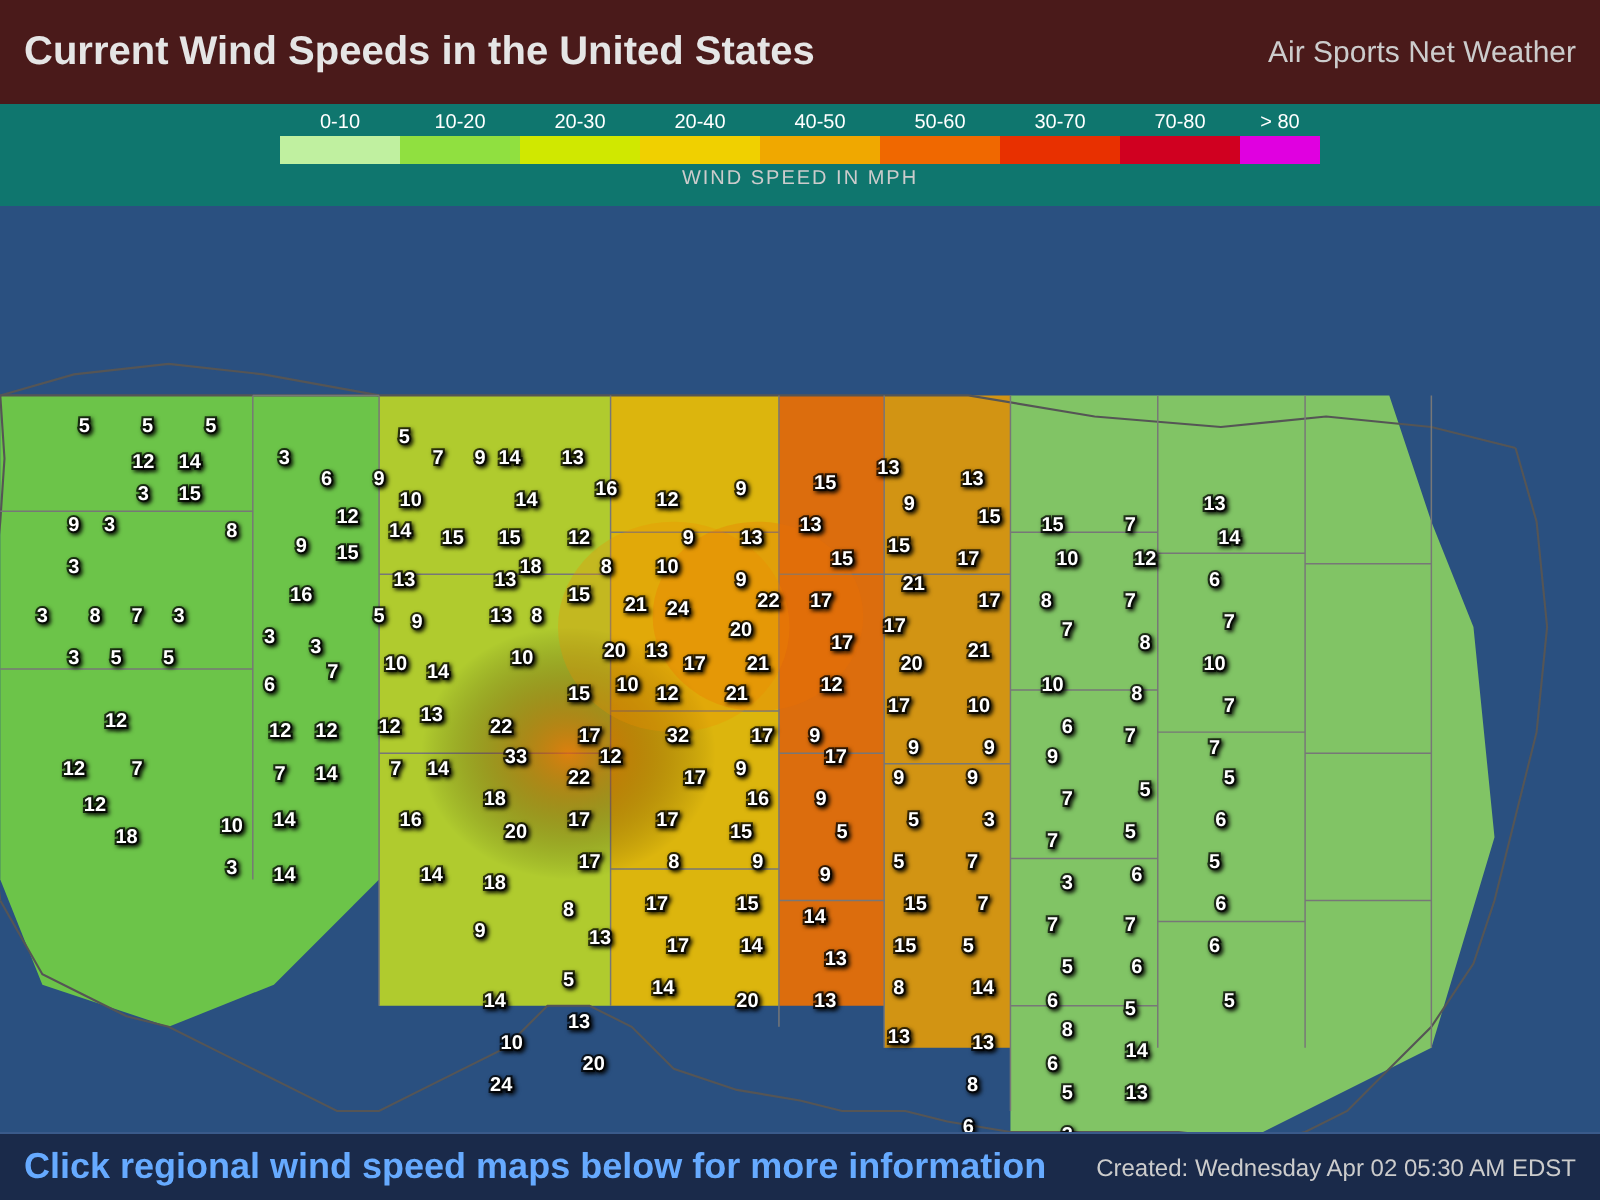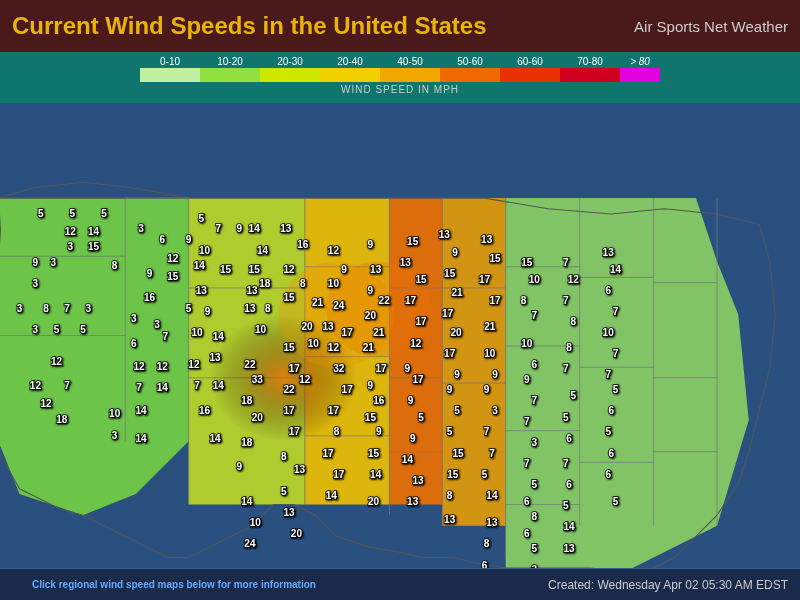--- a/index.html
+++ b/index.html
@@ -23,22 +23,22 @@
     #header {
       background: #4a1a1a;
       padding: 6px 12px;
       display: flex;
       align-items: center;
       justify-content: space-between;
       min-height: 52px;
     }
 
     #header-title {
-      color: #eab308;
-      font-size: 24px;
+      color: #e5e5e5;
+      font-size: 20px;
       font-weight: bold;
     }
 
     #header-brand {
       color: #cccccc;
       font-size: 15px;
       text-align: right;
     }
 
     
@@ -85,23 +85,22 @@
       padding: 6px 12px;
       display: flex;
       align-items: center;
       justify-content: space-between;
       min-height: 32px;
       border-top: 1px solid #3a5a8a;
     }
 
     #footer-left {
       color: #66aaff;
-      font-size: 10px;
+      font-size: 18px;
       font-weight: bold;
-      margin-left: 20px;
     }
 
     #footer-right {
       color: #cccccc;
       font-size: 12px;
     }
 
     
     .wind-label {
       font-size: 9.5px;
@@ -124,42 +123,41 @@
       width: 60px;
       text-align: center;
       color: white;
       font-size: 10px;
     }
     .legend-lbl-last {
       width: 40px;
       text-align: center;
       color: white;
       font-size: 10px;
-      font-style: italic;
     }
   </style>
 </head>
 <body>
 
 <div id="app">
 
   <div id="header">
     <span id="header-title">Current Wind Speeds in the United States</span>
     <span id="header-brand">Air Sports Net Weather</span>
   </div>
 
   <div id="legend-bar">
     <div class="legend-labels-row">
       <span class="legend-lbl">0-10</span>
       <span class="legend-lbl">10-20</span>
       <span class="legend-lbl">20-30</span>
       <span class="legend-lbl">20-40</span>
       <span class="legend-lbl">40-50</span>
       <span class="legend-lbl">50-60</span>
-      <span class="legend-lbl">60-60</span>
+      <span class="legend-lbl">30-70</span>
       <span class="legend-lbl">70-80</span>
       <span class="legend-lbl-last">&gt; 80</span>
     </div>
     <div id="legend-colors">
       <div class="color-block" style="background:#c0f0a0;"></div>
       <div class="color-block" style="background:#90e040;"></div>
       <div class="color-block" style="background:#d0e800;"></div>
       <div class="color-block" style="background:#f0d000;"></div>
       <div class="color-block" style="background:#f0a800;"></div>
       <div class="color-block" style="background:#f06800;"></div>

